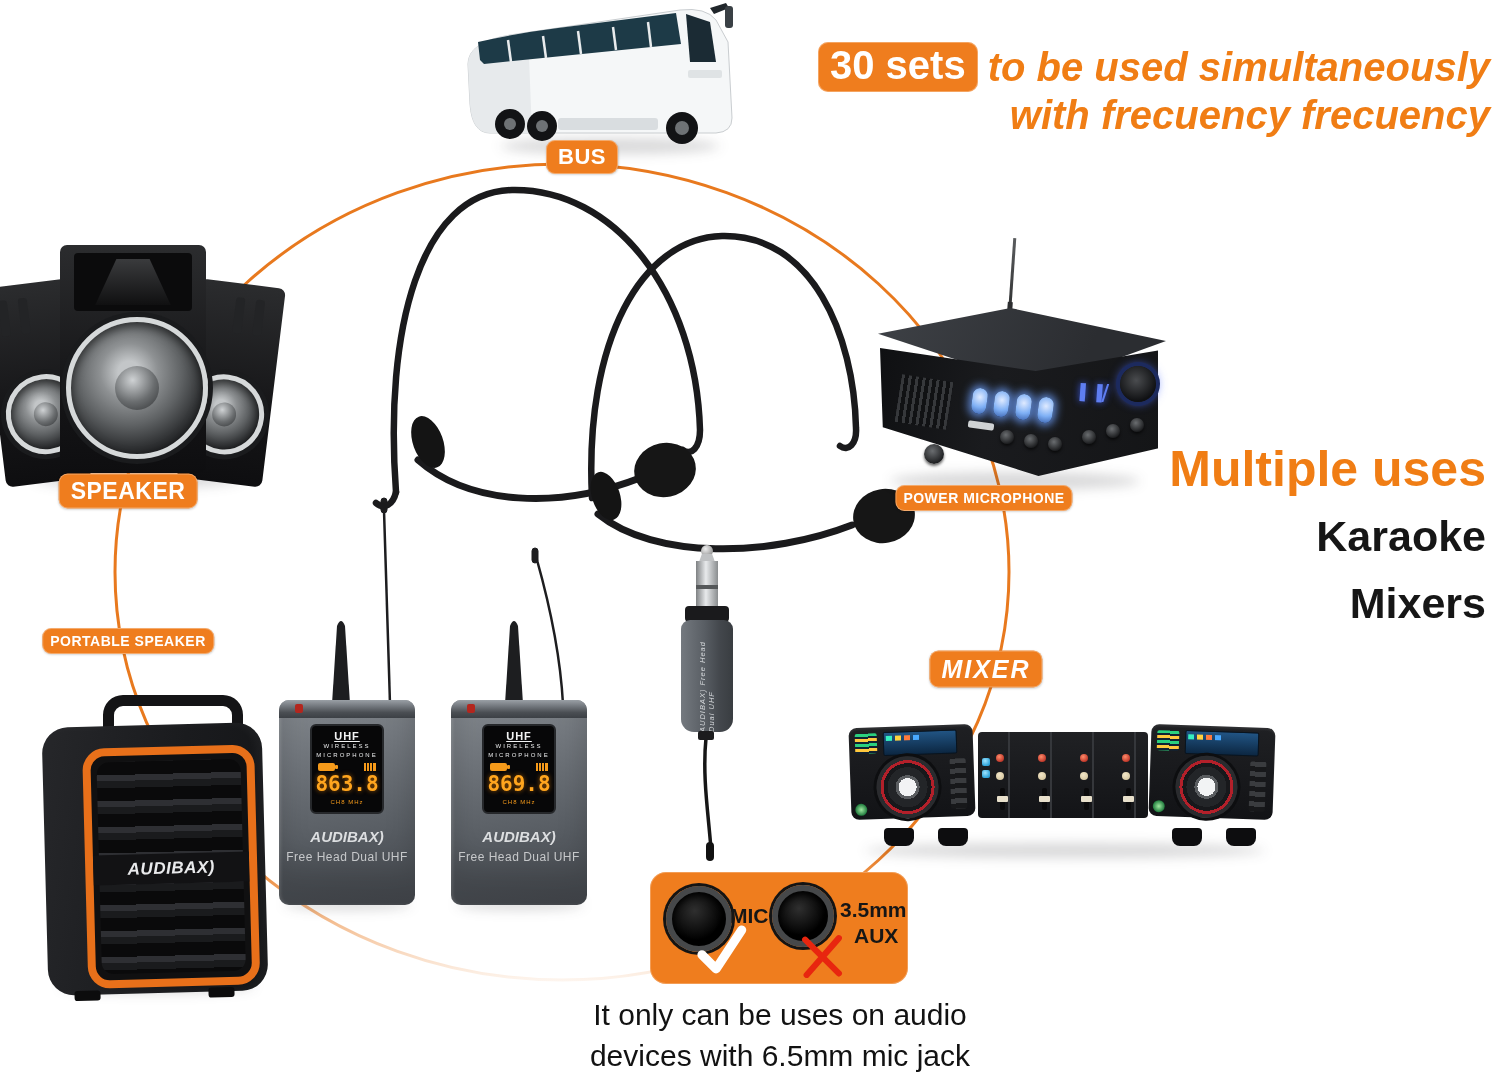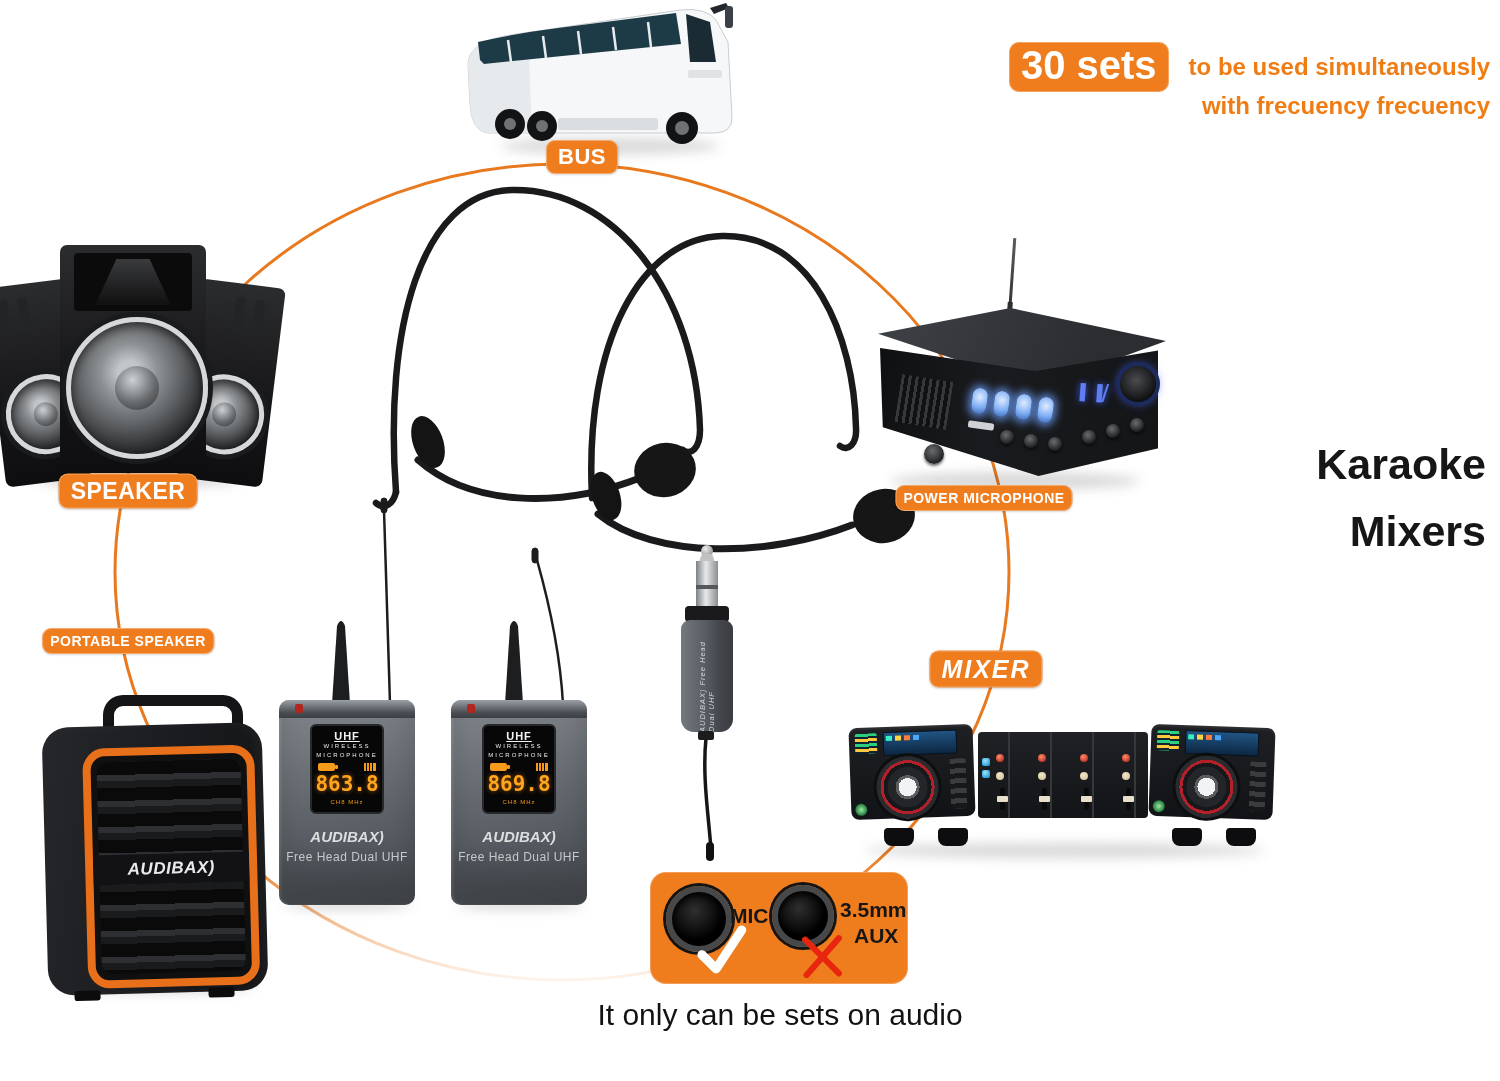--- a/index.html
+++ b/index.html
@@ -18,26 +18,26 @@
     box-shadow:inset 0 0 0 1px rgba(255,255,255,.35), 0 1px 2px rgba(0,0,0,.15);
     letter-spacing:.5px;
   }
   .lbl-bus{left:582px;top:157px;font-size:22px;}
   .lbl-speaker{left:128px;top:491px;font-size:23px;}
   .lbl-portable{left:128px;top:641px;font-size:14px;padding:5px 8px;}
   .lbl-amp{left:984px;top:498px;font-size:14px;padding:5px 8px;}
   .lbl-mixer{left:986px;top:669px;font-size:25px;letter-spacing:2px;font-style:italic;}
   
   .headline{right:10px;top:42px;z-index:5;text-align:right;color:#f07d14;font-weight:bold;}
-  .headline .row1{display:flex;align-items:center;justify-content:flex-end;gap:20px;}
+  .headline .row1{display:flex;align-items:center;justify-content:flex-end;gap:10px;}
   .headline .badge{
     background:#ef7d1e;color:#fff;border-radius:10px;padding:1px 12px 4px;
     font-size:40px;box-shadow:inset 0 0 0 1px rgba(255,255,255,.3);
   }
-  .headline .t{font-size:24px;line-height:1.15;}
+  .headline .t{font-size:40px;line-height:1.15;font-style:italic;}
   
   .uses{right:14px;top:440px;z-index:5;text-align:right;font-weight:bold;}
   .uses .title{color:#f07d14;font-size:50px;margin-bottom:14px;}
   .uses .item{color:#161616;font-size:43px;margin-bottom:18px;}
   
   .bus{left:448px;top:0px;width:300px;height:152px;z-index:2;}
   
   .speakers{left:0px;top:245px;width:270px;height:248px;z-index:2;}
   .spk{position:absolute;background:linear-gradient(180deg,#2b2c2e,#161618 60%,#0e0e10);border-radius:7px;}
   .spk-side-l{left:-6px;top:38px;width:86px;height:200px;transform:rotate(-7deg);}
@@ -341,20 +341,21 @@
   <div class="a-knob" style="left:152px;top:196px;"></div>
   <div class="a-knob" style="left:176px;top:199px;"></div>
   <div class="a-knob" style="left:210px;top:192px;"></div>
   <div class="a-knob" style="left:234px;top:186px;"></div>
   <div class="a-knob" style="left:258px;top:180px;"></div>
   <div class="a-knob" style="left:52px;top:206px;width:20px;height:20px;"></div>
 </div>
 <div class="station-label lbl-amp">POWER MICROPHONE</div>
 
 <div class="uses abs">
+  <div class="title">Multiple uses</div>
   <div class="item">Karaoke</div>
   <div class="item">Mixers</div>
 </div>
 
 <div class="dj abs">
   <div class="cdj cdj-l">
     <div class="minibar"></div>
     <div class="screen"></div>
     <div class="jog"></div>
     <div class="btnrow"></div>
@@ -398,14 +399,15 @@
   <div class="jb-text" style="left:204px;top:52px;">AUX</div>
   <svg class="checkmark" style="left:42px;top:48px;" width="58" height="58" viewBox="0 0 70 70">
     <path d="M 12,42 L 29,59 L 60,12" fill="none" stroke="#ffffff" stroke-width="11" stroke-linecap="round" stroke-linejoin="round"></path>
   </svg>
   <svg class="crossmark" style="left:148px;top:60px;" width="48" height="46" viewBox="0 0 60 60">
     <path d="M 8,10 L 52,54 M 52,8 L 10,56" fill="none" stroke="#e8260f" stroke-width="8" stroke-linecap="round"></path>
   </svg>
 </div>
 
 <div class="caption abs">
-  <div>It only can be sets on audio</div>
+  <div>It only can be uses on audio</div>
+  <div>devices with 6.5mm mic jack</div>
 </div>
 
 </body></html>

